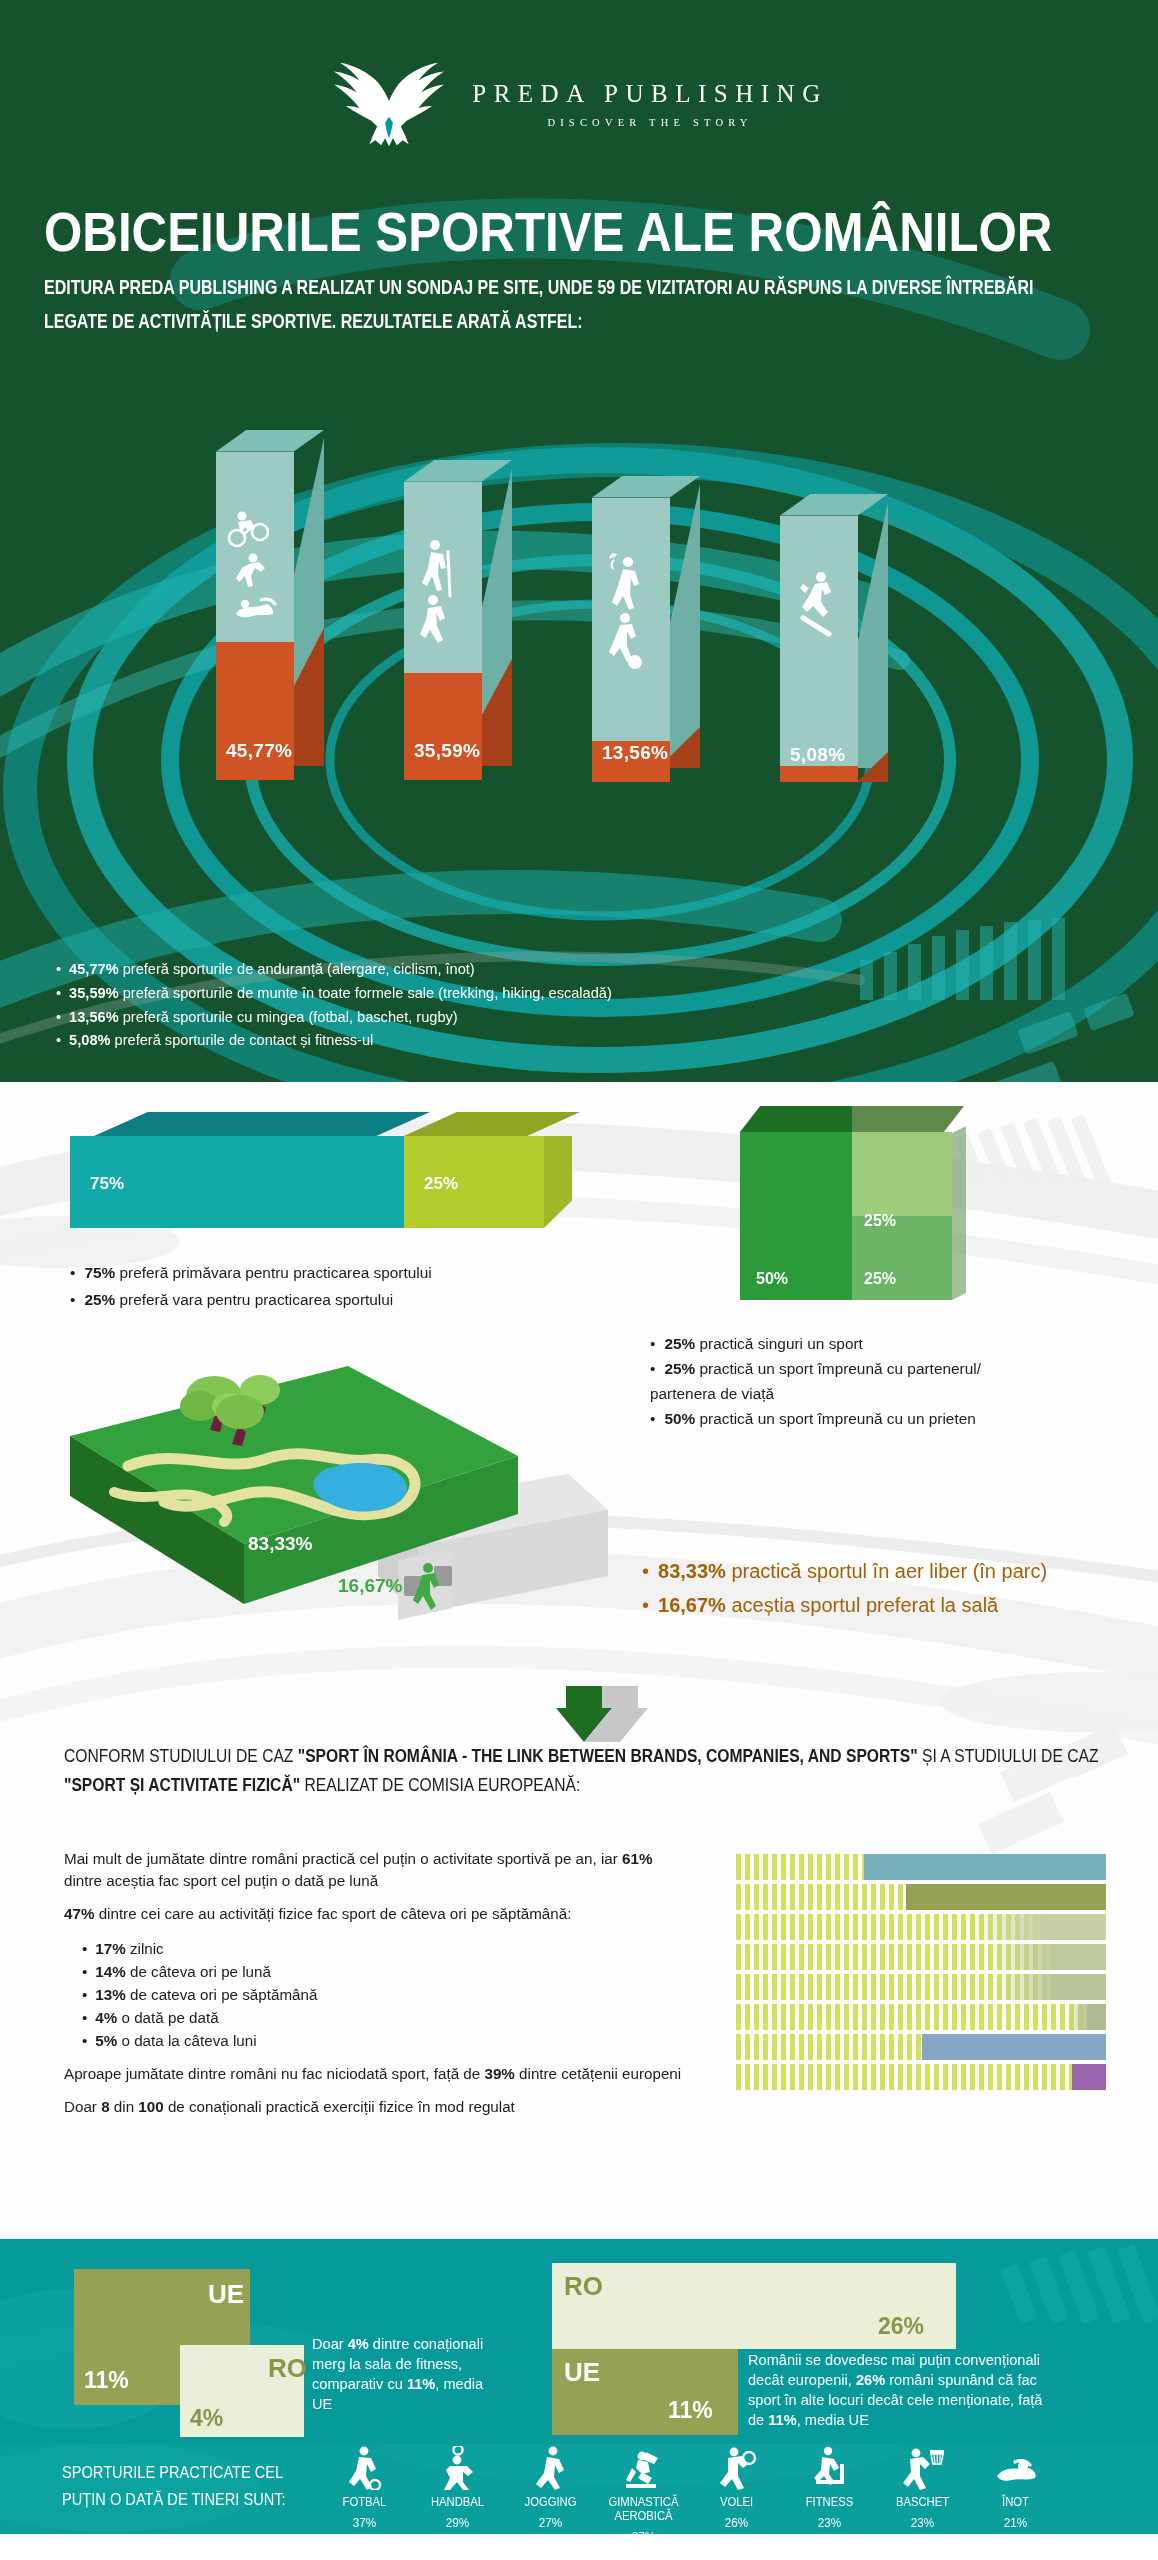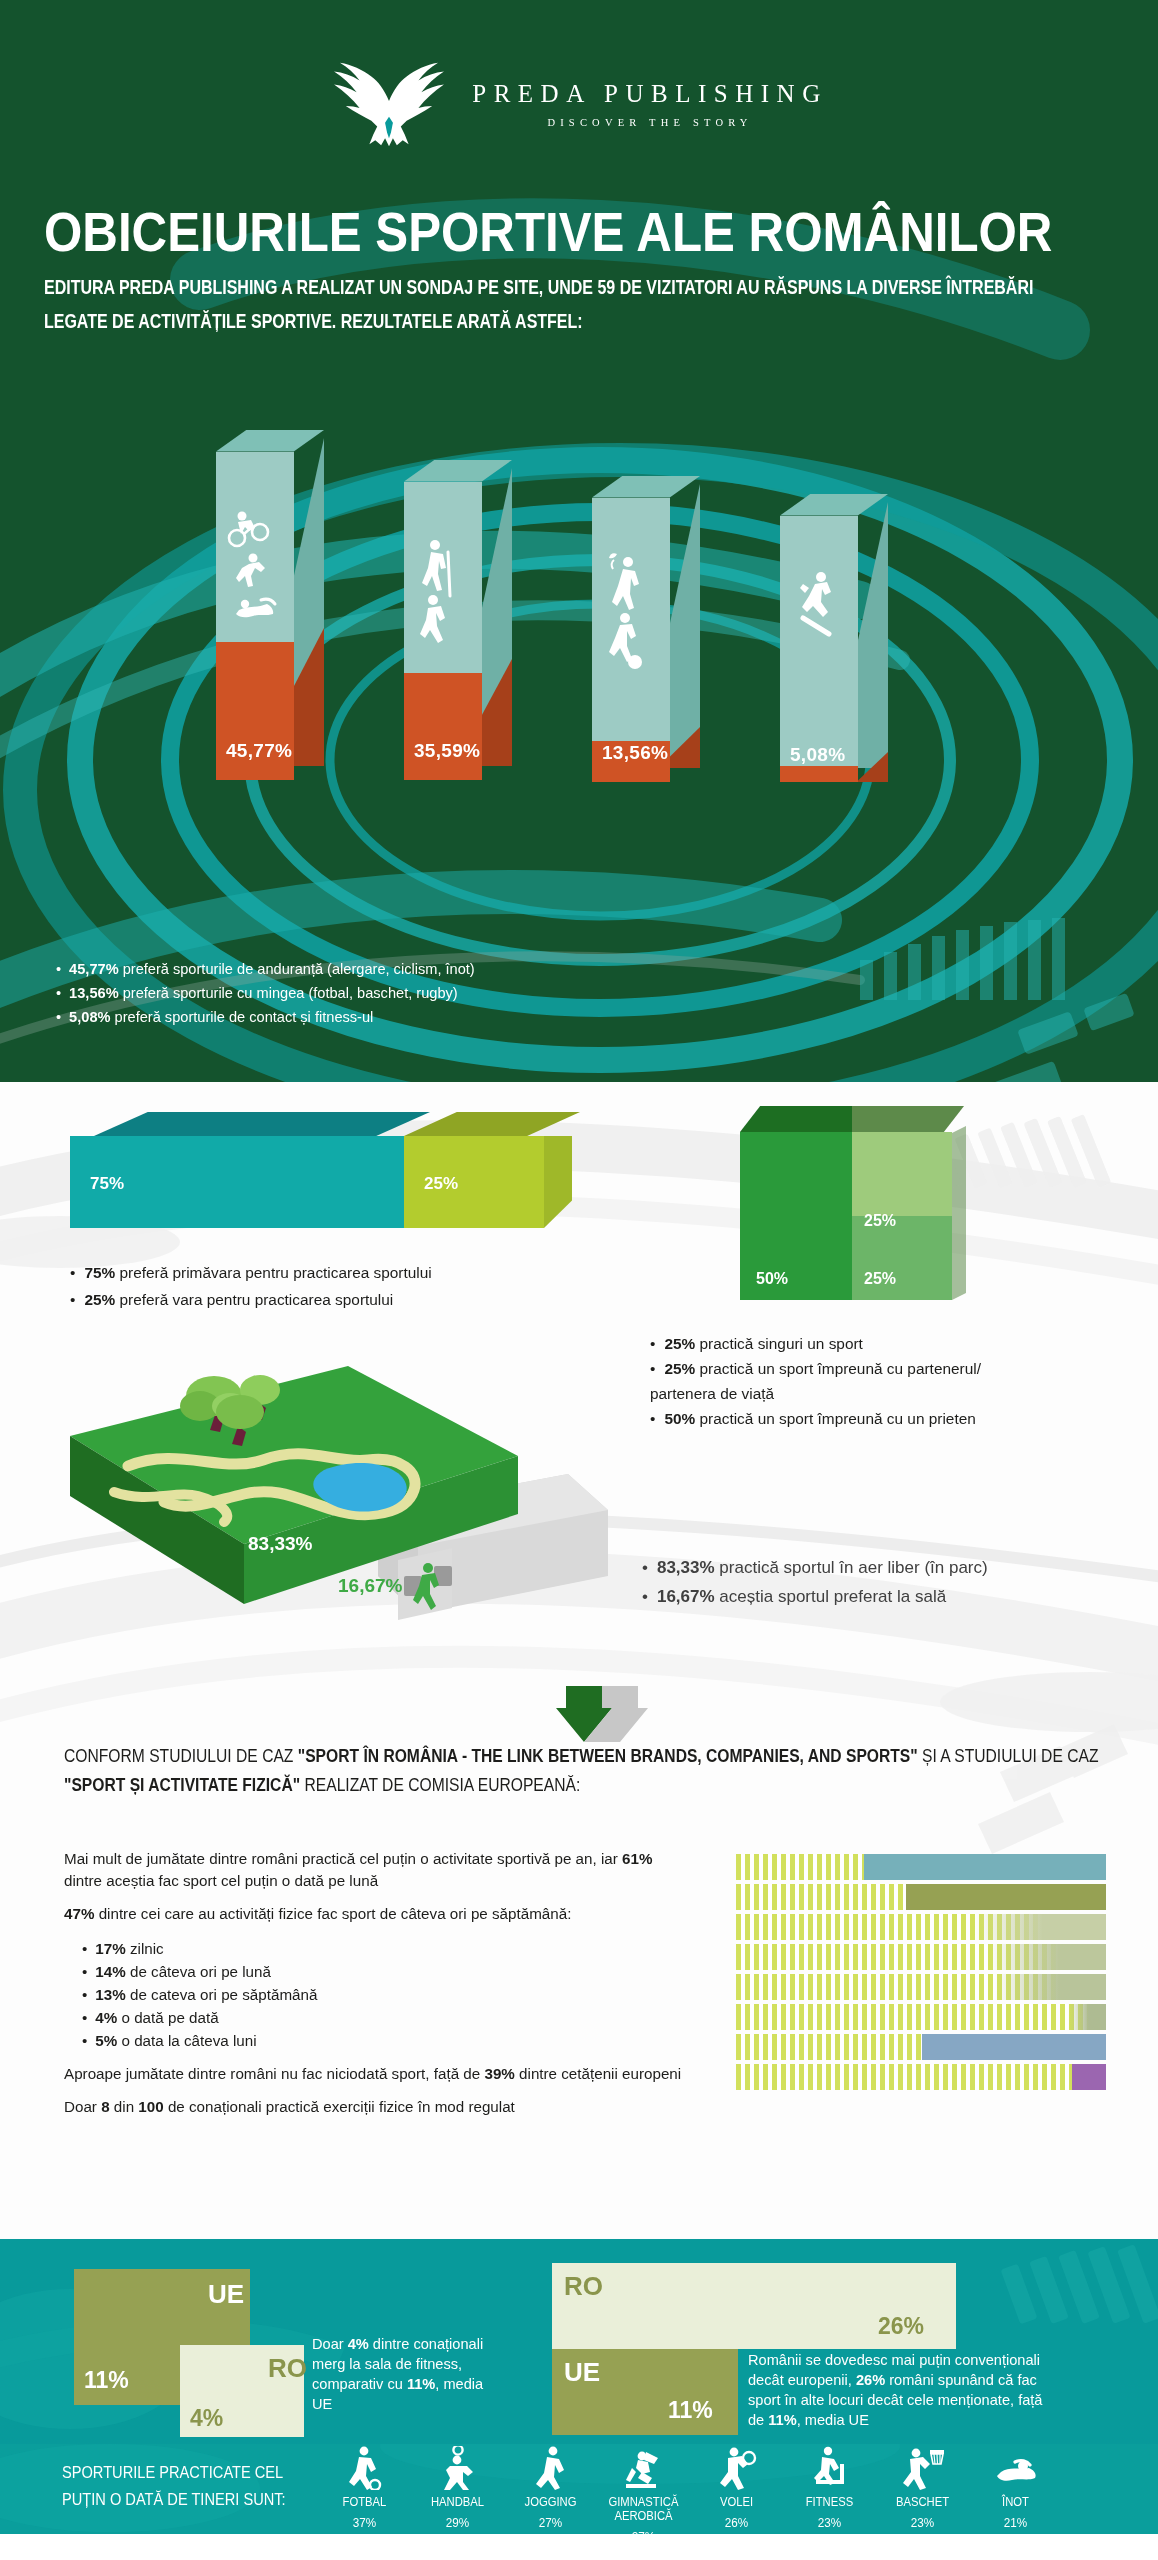--- a/index.html
+++ b/index.html
@@ -69,21 +69,21 @@
 
   .bullets-cube { position:absolute; left:642px; top:250px; z-index:4;margin-left:8px; }
   .bullets-cube li { list-style:none; font-size:15.4px; line-height:1.62; color:#1d1d1b; }
   .bullets-cube li::before { content:"\2022"; margin-right:9px; }
   .bullets-cube li.cont::before { content:""; margin-right:0; }
   .bullets-cube b { font-weight:700; }
 
   .park { position:absolute; left:48px; top:232px; z-index:3; }
 
   .bullets-park { position:absolute; left:642px; top:472px; z-index:4; }
-  .bullets-park li { list-style:none; font-size:17px; line-height:1.7; color:#404040; }
+  .bullets-park li { list-style:none; font-size:20px; line-height:1.7; color:#a16207; }
   .bullets-park li::before { content:"\2022"; margin-right:9px; }
   .bullets-park b { font-weight:700; }
 
   .study-head { position:absolute; left:64px; top:660px; z-index:4; width:1050px;
                 font-family:"Liberation Sans Narrow","Liberation Sans",sans-serif;
                 font-size:18.2px; line-height:1.62; color:#1d1d1b;
                 transform: scaleX(.86); transform-origin: left top; white-space:nowrap; }
   .study-head b { font-weight:700; }
 
   .body-col { position:absolute; left:64px; top:766px; width:620px; z-index:4; }
@@ -268,20 +268,21 @@
             <path d="M12 50 L38 66" stroke="#fff" stroke-width="5" stroke-linecap="round"></path>
             <path d="M18 20 L12 16 L9 20 L14 25 Z"></path>
           </svg>
         </div>
         <div class="pct" style="left:10px; top:228px;">5,08%</div>
       </div>
     </div>
 
     <ul class="bullets-hero">
       <li><b>45,77%</b><span> preferă sporturile de anduranță (alergare, ciclism, înot)</span></li>
+      <li><b>35,59%</b><span> preferă sporturile de munte în toate formele sale (trekking, hiking, escaladă)</span></li>
       <li><b>13,56%</b><span> preferă sporturile cu mingea (fotbal, baschet, rugby)</span></li>
       <li><b>5,08%</b><span> preferă sporturile de contact și fitness-ul</span></li>
     </ul>
   </section>
 
   <section class="white-sec">
 
     <svg class="wave" style="left:0;top:0" width="1158" height="1157" viewBox="0 0 1158 1157">
       <g fill="none" stroke="#f0f0f0">
         <path d="M-40 120 C 240 40 640 40 1200 140" stroke-width="48"></path>

